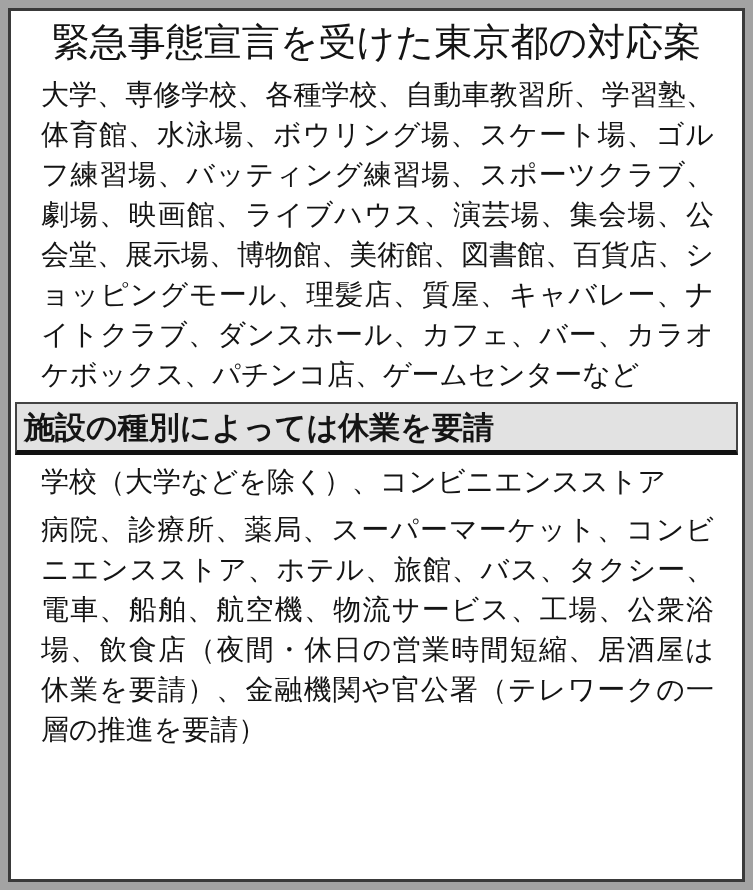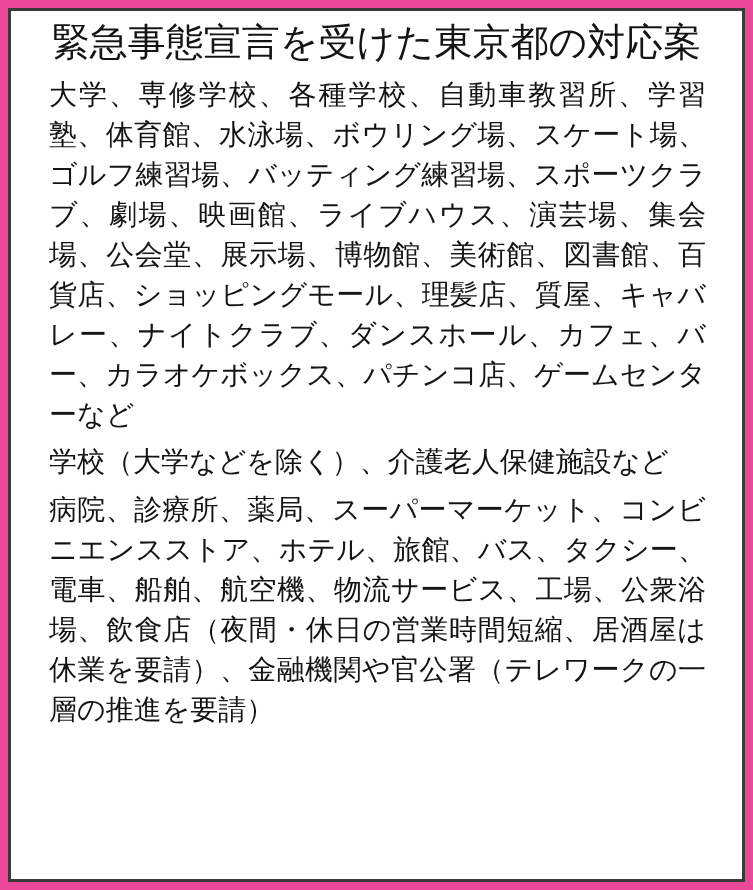--- a/index.html
+++ b/index.html
@@ -7,21 +7,21 @@
     --frame-border: #3a3a3a;
     --header-border: #444444;
     --header-border-bottom: #111111;
     --text: #141414;
   }
   * { margin: 0; padding: 0; box-sizing: border-box; }
   html, body { background: #ffffff; }
   .sheet {
     width: 753px;
     height: 890px;
-    background: #ec4899;
+    background: #a3a3a3;
     padding: 8px;
     overflow: hidden;
   }
   .frame {
     width: 100%;
     height: 100%;
     border: 3px solid var(--frame-border);
     background: #ffffff;
     overflow: hidden;
   }
@@ -46,21 +46,21 @@
     line-height: 36px;
     color: var(--text);
     padding: 6px 4px 4px 7px;
   }
   .section-body {
     font-family: "Liberation Serif", "DejaVu Serif", serif;
     font-weight: 400;
     font-size: 28px;
     line-height: 40px;
     color: var(--text);
-    margin: 7px 8px;
+    margin: 7px 0;
     padding: 0 28px 0 30px;
     text-align: justify;
     text-justify: inter-character;
     overflow-wrap: break-word;
   }
   .section-body.last {
     margin-top: 8px;
     margin-bottom: 0;
   }
 </style>
@@ -70,21 +70,22 @@
 <div class="sheet">
   <div class="frame">
 
     <div class="title">緊急事態宣言を受けた東京都の対応案</div>
 
     <div>
       <div class="section-body">大学、専修学校、各種学校、自動車教習所、学習塾、体育館、水泳場、ボウリング場、スケート場、ゴルフ練習場、バッティング練習場、スポーツクラブ、劇場、映画館、ライブハウス、演芸場、集会場、公会堂、展示場、博物館、美術館、図書館、百貨店、ショッピングモール、理髪店、質屋、キャバレー、ナイトクラブ、ダンスホール、カフェ、バー、カラオケボックス、パチンコ店、ゲームセンターなど</div>
     </div>
 
     <div>
-      <div class="section-body">学校（大学などを除く）、介護老人保健施設など</div>
+      <div class="section-header">施設の種別によっては休業を要請</div>
+      <div class="section-body">学校（大学などを除く）、コンビニエンスストア</div>
     </div>
 
     <div>
       <div class="section-body last">病院、診療所、薬局、スーパーマーケット、コンビニエンスストア、ホテル、旅館、バス、タクシー、電車、船舶、航空機、物流サービス、工場、公衆浴場、飲食店（夜間・休日の営業時間短縮、居酒屋は休業を要請）、金融機関や官公署（テレワークの一層の推進を要請）</div>
     </div>
 
   </div>
 </div>
 
 </body></html>

